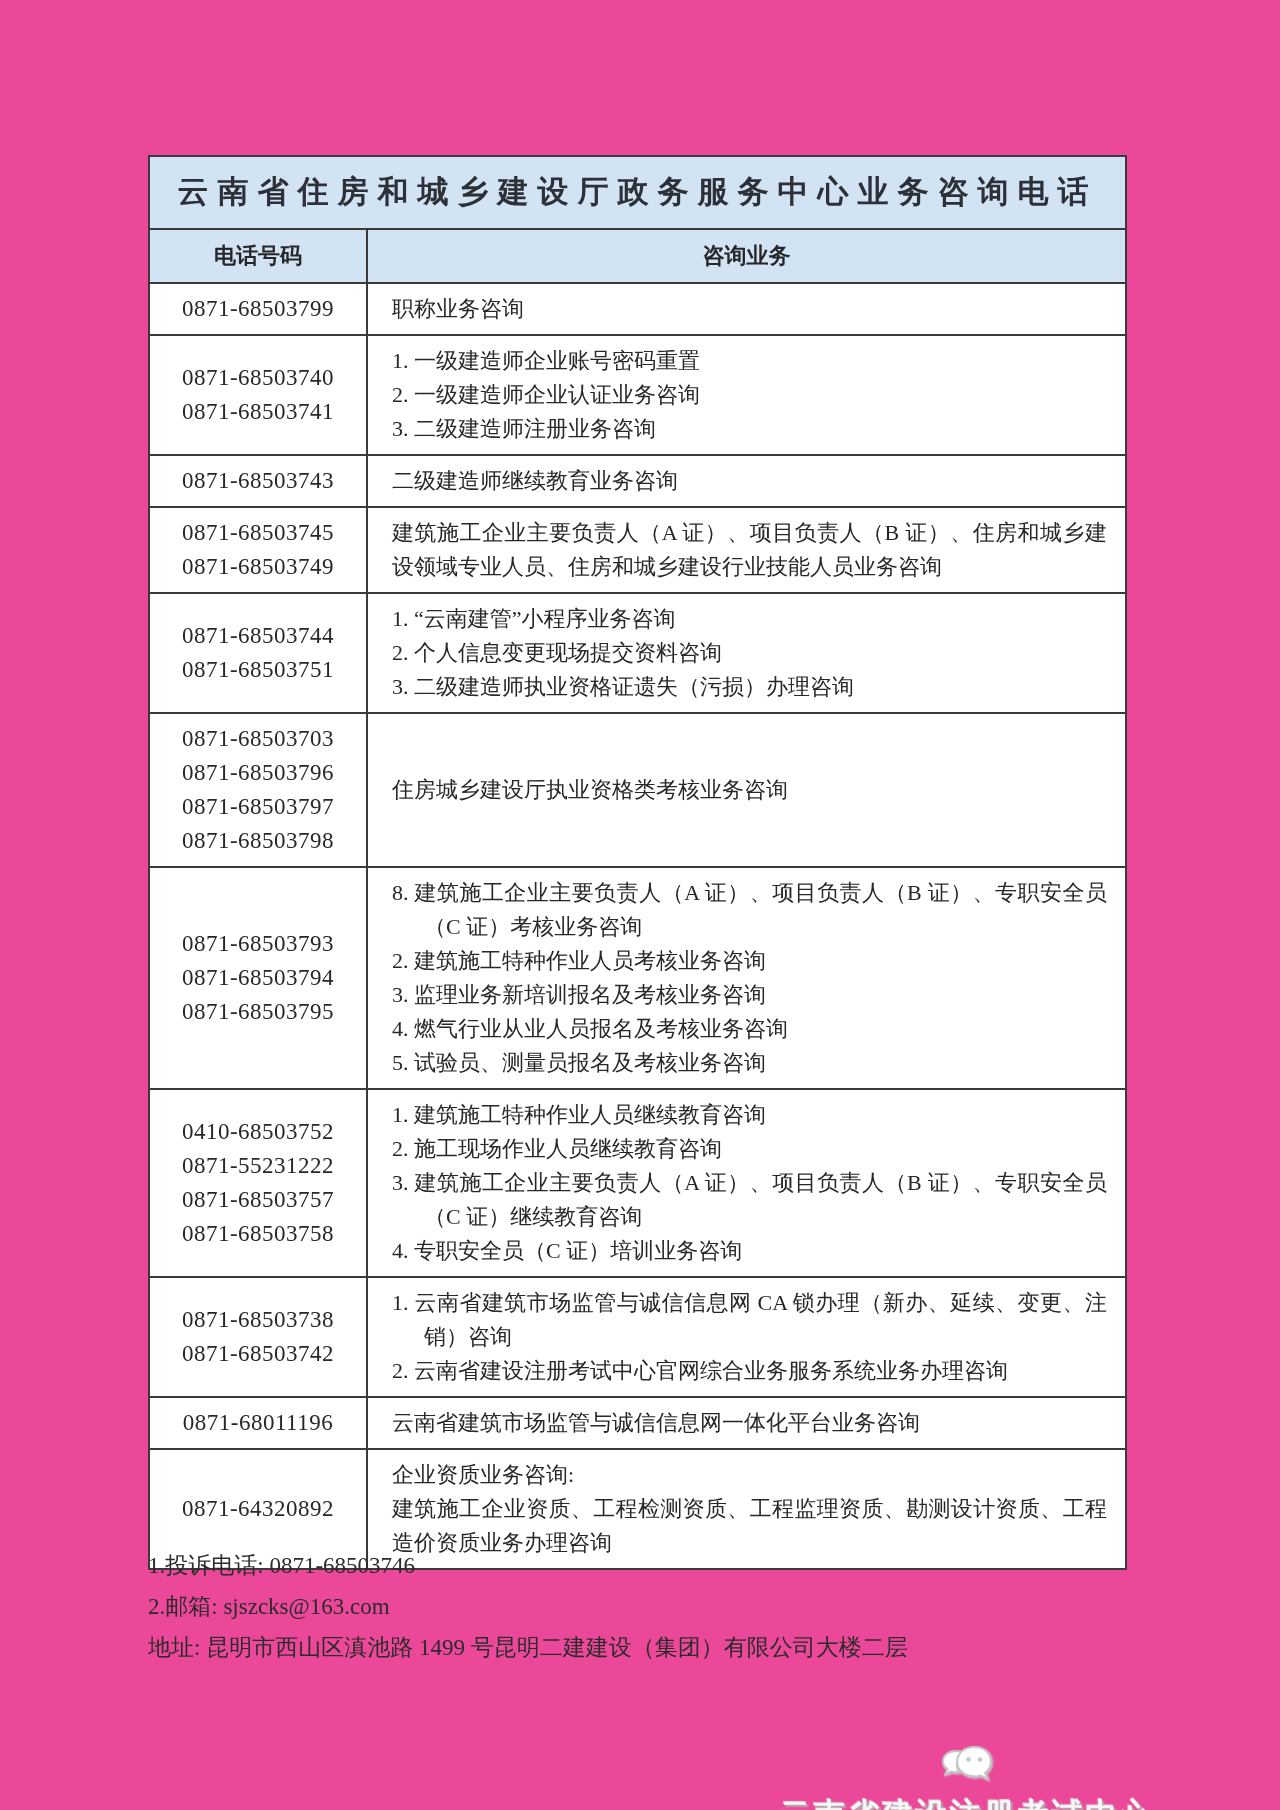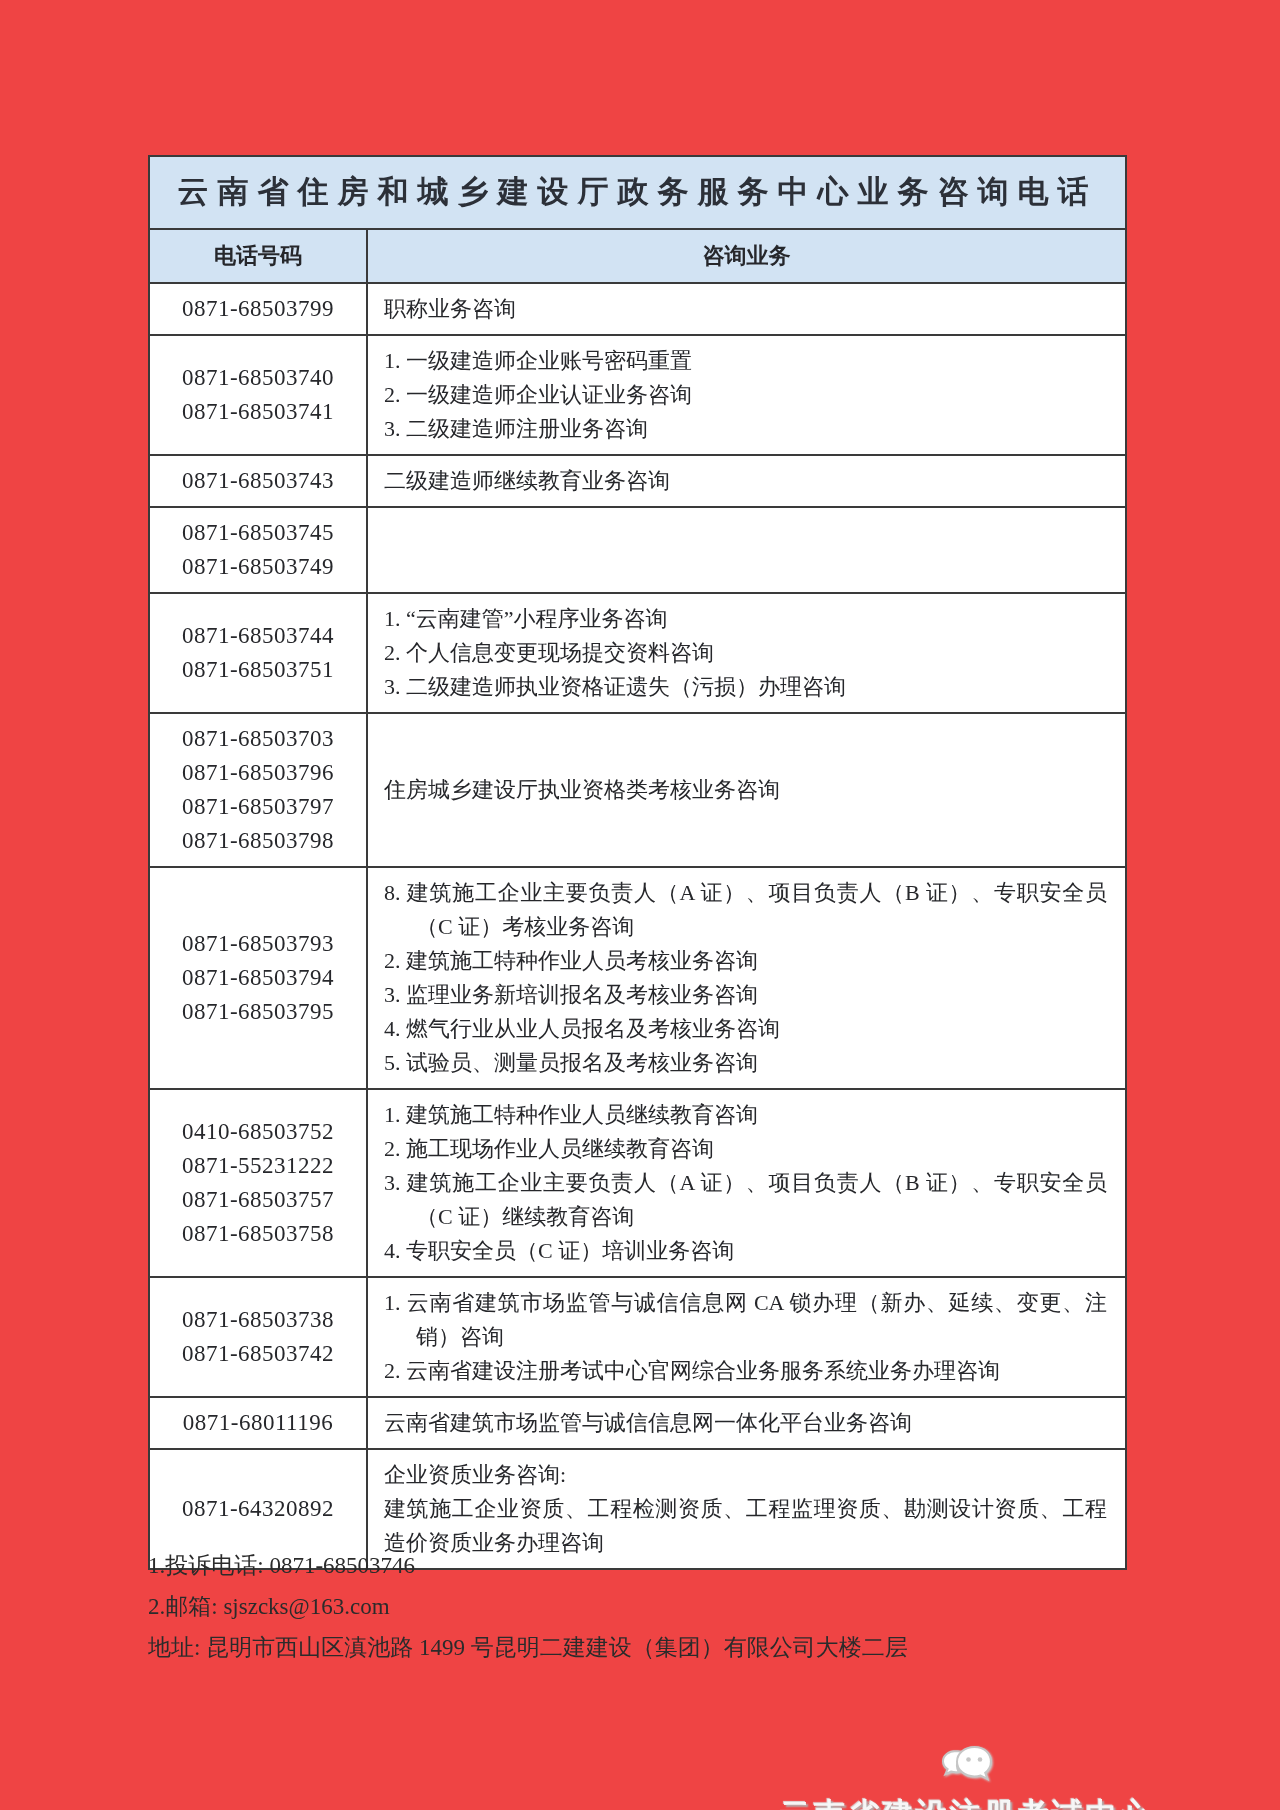--- a/index.html
+++ b/index.html
@@ -1,19 +1,19 @@
 <!DOCTYPE html>
 <html><head>
 <meta charset="utf-8">
 <style>
   html,body{margin:0;padding:0;background:#ffffff;}
   .doc{
     position:relative;
     width:1280px;height:1810px;
-    background:#ef4444;
+    background:#ec4899;
     font-family:"Liberation Serif","DejaVu Serif",serif;
     color:#26272b;
     overflow:hidden;
   }
   .table{
     position:absolute;left:148px;top:155px;width:979px;
     border:2px solid #3a3a3a;
     box-sizing:border-box;
     background:#ffffff;
   }
@@ -52,21 +52,21 @@
     font-size:23px;line-height:34px;
     padding:8px 0;
     letter-spacing:0.5px;
   }
   .cell-service{
     flex:1;
     display:flex;flex-direction:column;justify-content:center;
     padding:8px 18px 8px 16px;
     font-size:22px;line-height:34px;
   }
-  .svc{text-align:left;}
+  .svc{text-align:left;margin-left:8px;}
   .svc.num{padding-left:32px;text-indent:-32px;text-align:justify;}
   .svc.just{text-align:justify;}
   .footer{
     position:absolute;left:148px;top:1545px;
     font-size:23px;line-height:41px;color:#2b2b2b;
   }
   .watermark{
     position:absolute;top:1742px;right:126px;
     display:flex;align-items:center;gap:8px;flex-direction:column;
   }
@@ -119,20 +119,23 @@
       </div>
       <div class="cell-service">
         <div class="svc">二级建造师继续教育业务咨询</div>
       </div>
     </div>
 
     <div class="row">
       <div class="cell-phone">
         <div>0871-68503745</div>
         <div>0871-68503749</div>
+      </div>
+      <div class="cell-service">
+        <div class="svc just">建筑施工企业主要负责人（A 证）、项目负责人（B 证）、住房和城乡建设领域专业人员、住房和城乡建设行业技能人员业务咨询</div>
       </div>
     </div>
 
     <div class="row">
       <div class="cell-phone">
         <div>0871-68503744</div>
         <div>0871-68503751</div>
       </div>
       <div class="cell-service">
         <div class="svc num">1. “云南建管”小程序业务咨询</div>

